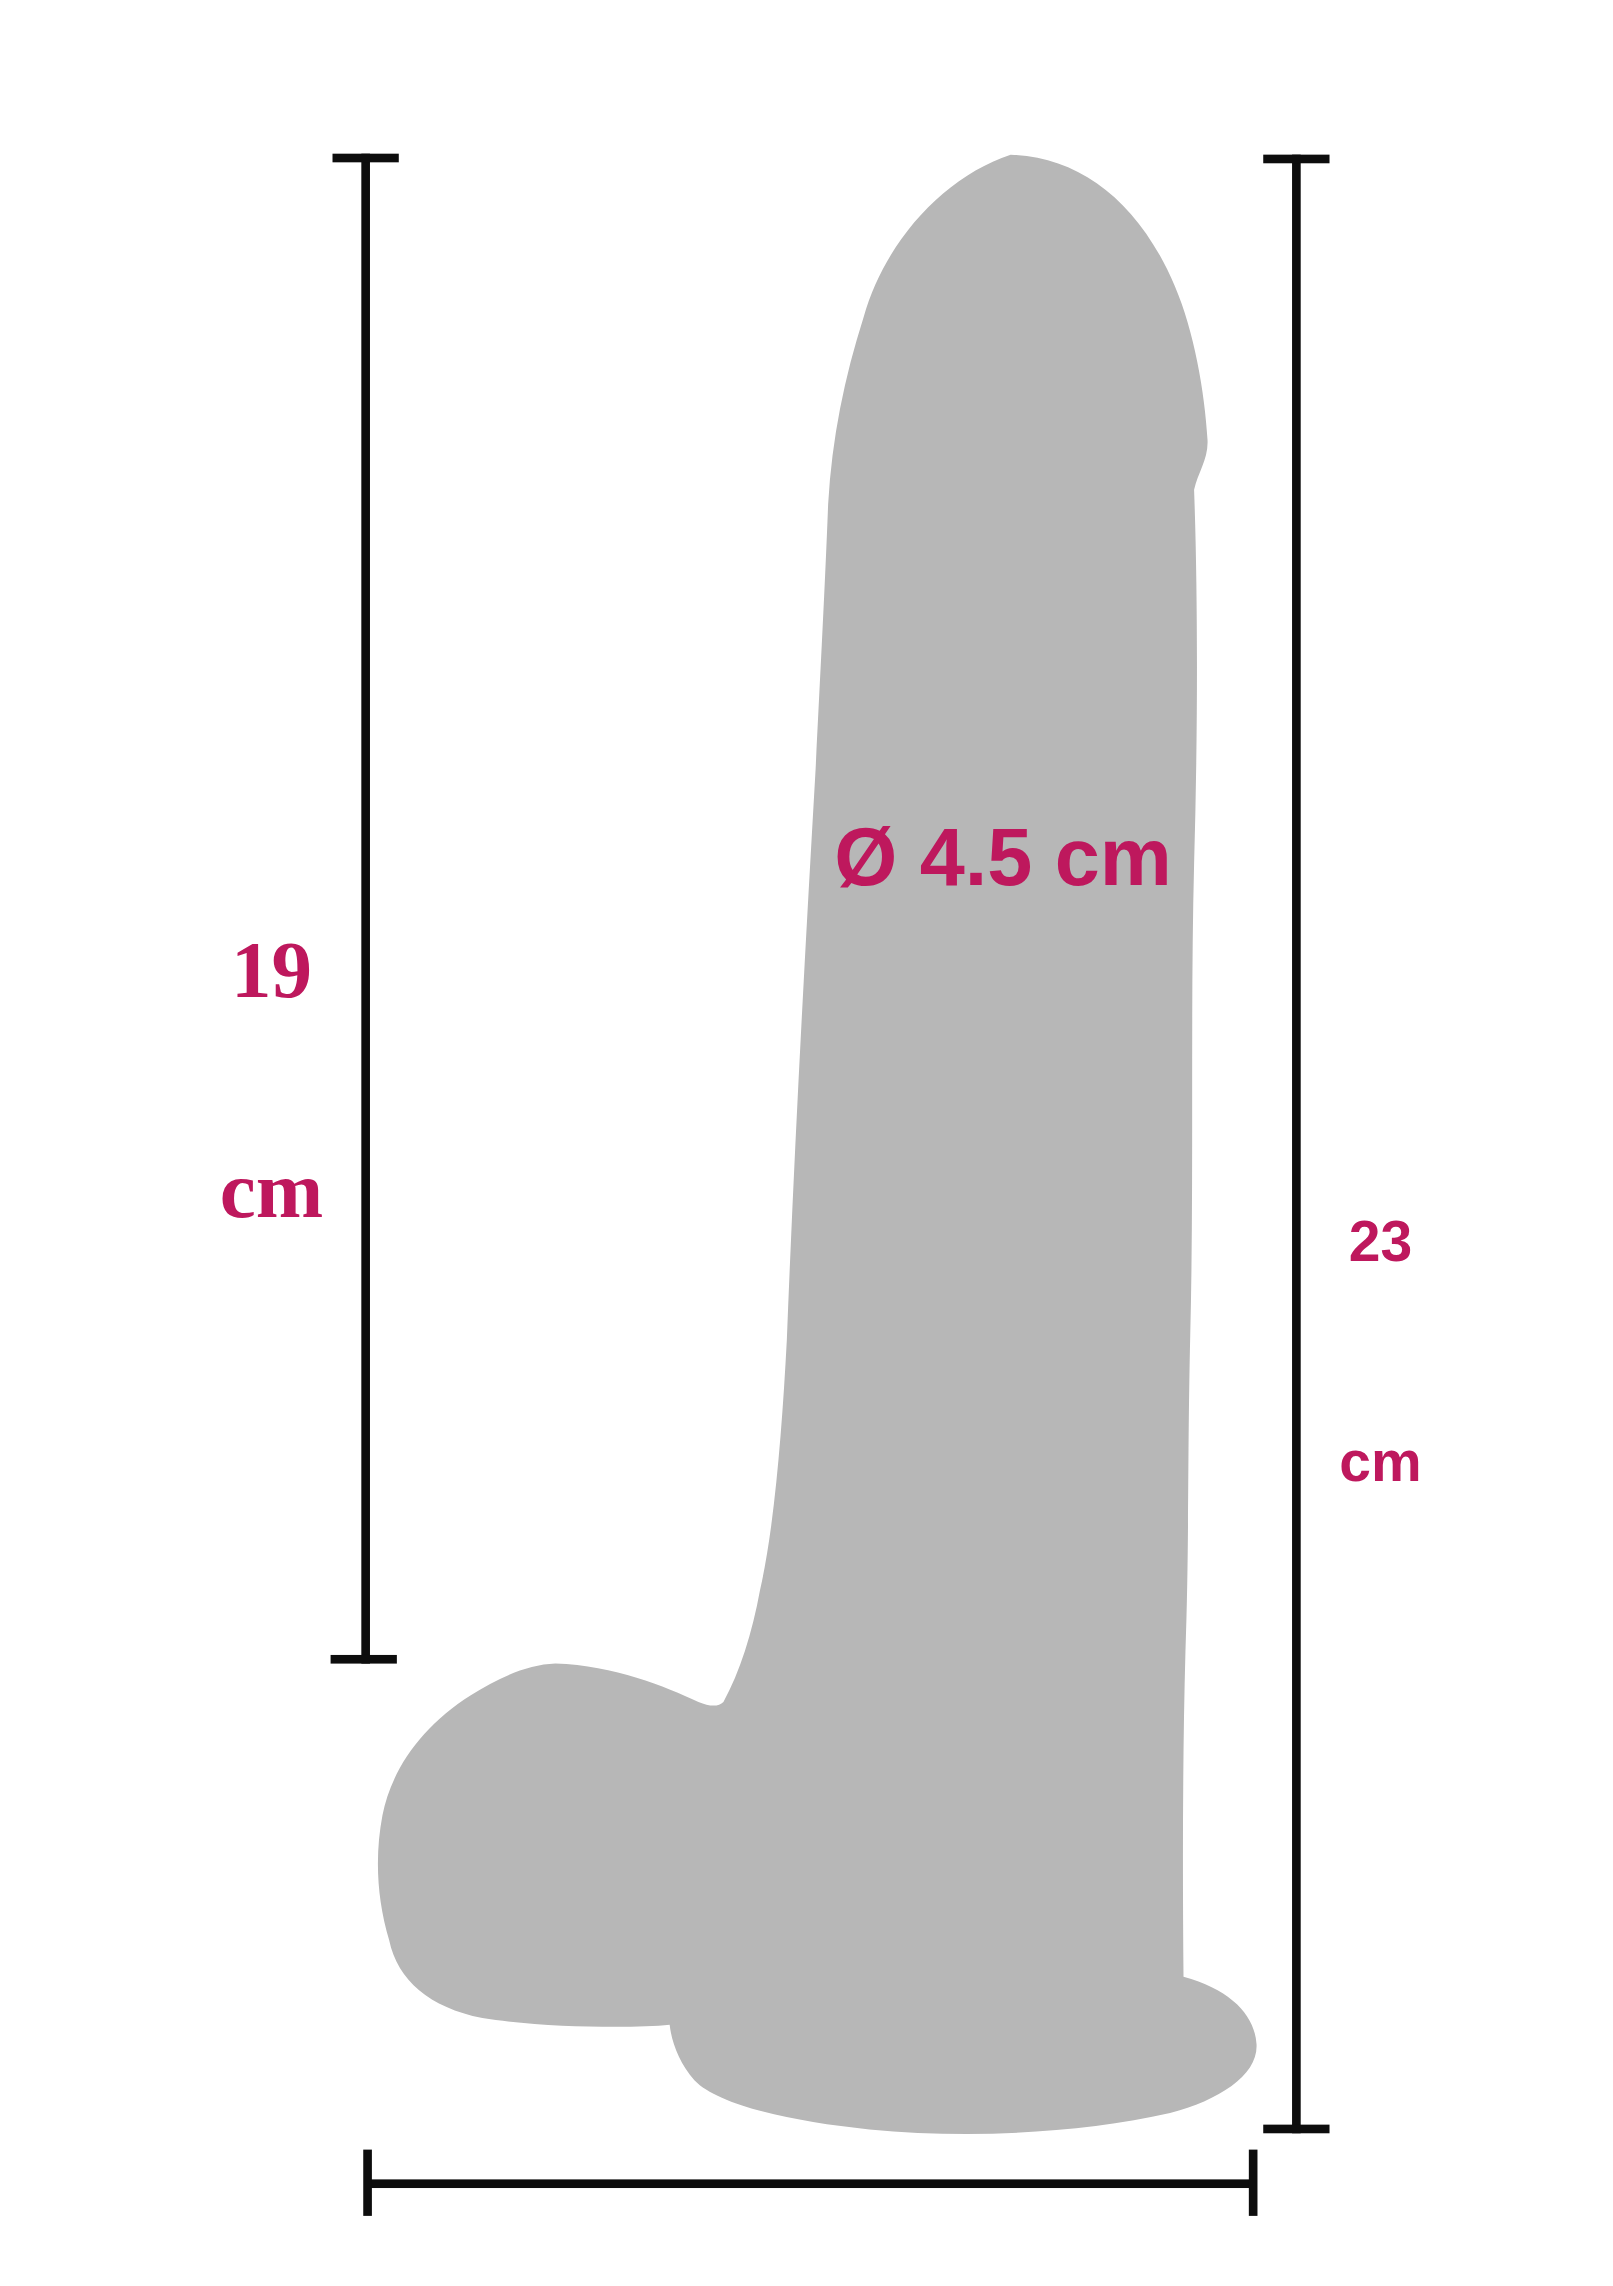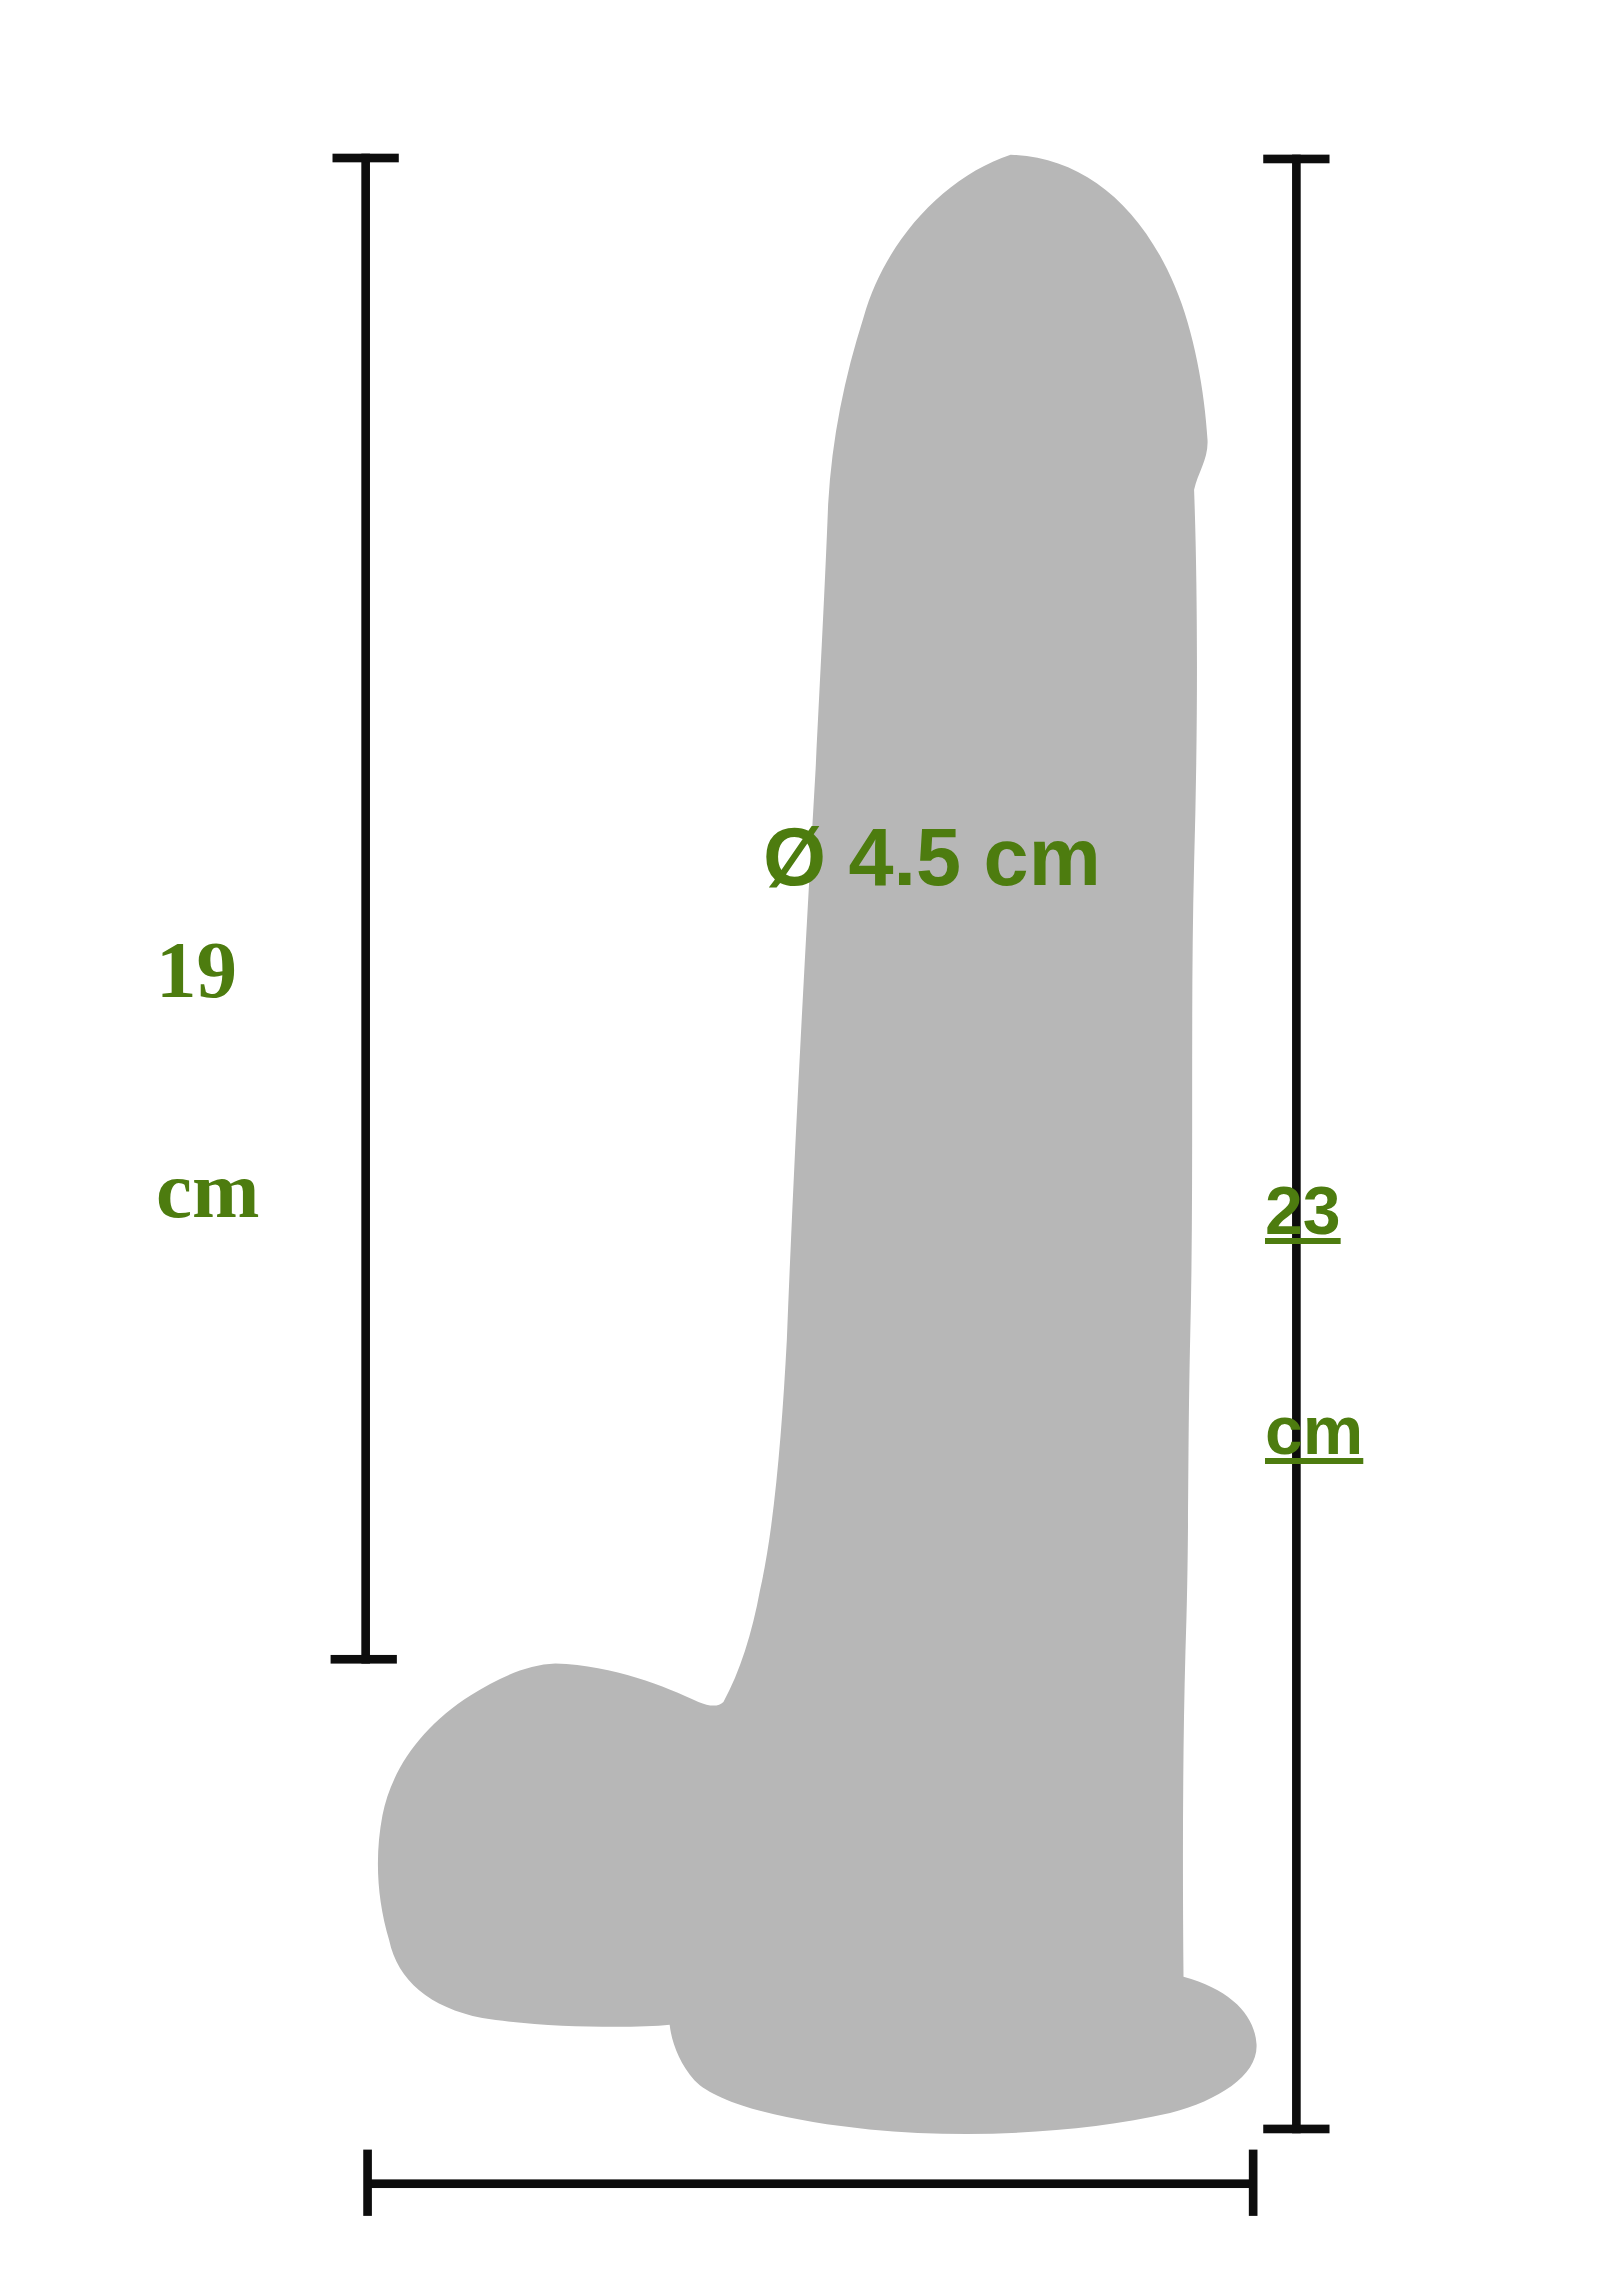--- a/index.html
+++ b/index.html
@@ -17,42 +17,42 @@
   }
   .diagram-svg {
     position: absolute;
     left: 0;
     top: 0;
   }
   .dim-label {
     position: absolute;
     font-family: "Liberation Sans", sans-serif;
     font-weight: bold;
-    color: #4d7c0f;
+    color: #be185d;
+    text-align: center;
     white-space: pre-line;
     user-select: none;
   }
   .dim-label .stack {
     display: block;
   }
   #label-left {
     left: 156px;
     top: 805px;
     width: 231px;
     font-size: 81px;
     line-height: 110px;
     font-family: Liberation Serif, serif;
   }
   #label-right {
     left: 1265px;
-    top: 1045px;
+    top: 1076px;
     width: 231px;
-    font-size: 68px;
+    font-size: 57px;
     line-height: 110px;
-    text-decoration: underline;
   }
   #label-diameter {
     left: 763px;
     top: 728px;
     width: 480px;
     font-size: 81px;
     line-height: 86px;
   }
   #label-bottom {
     left: 570px;

